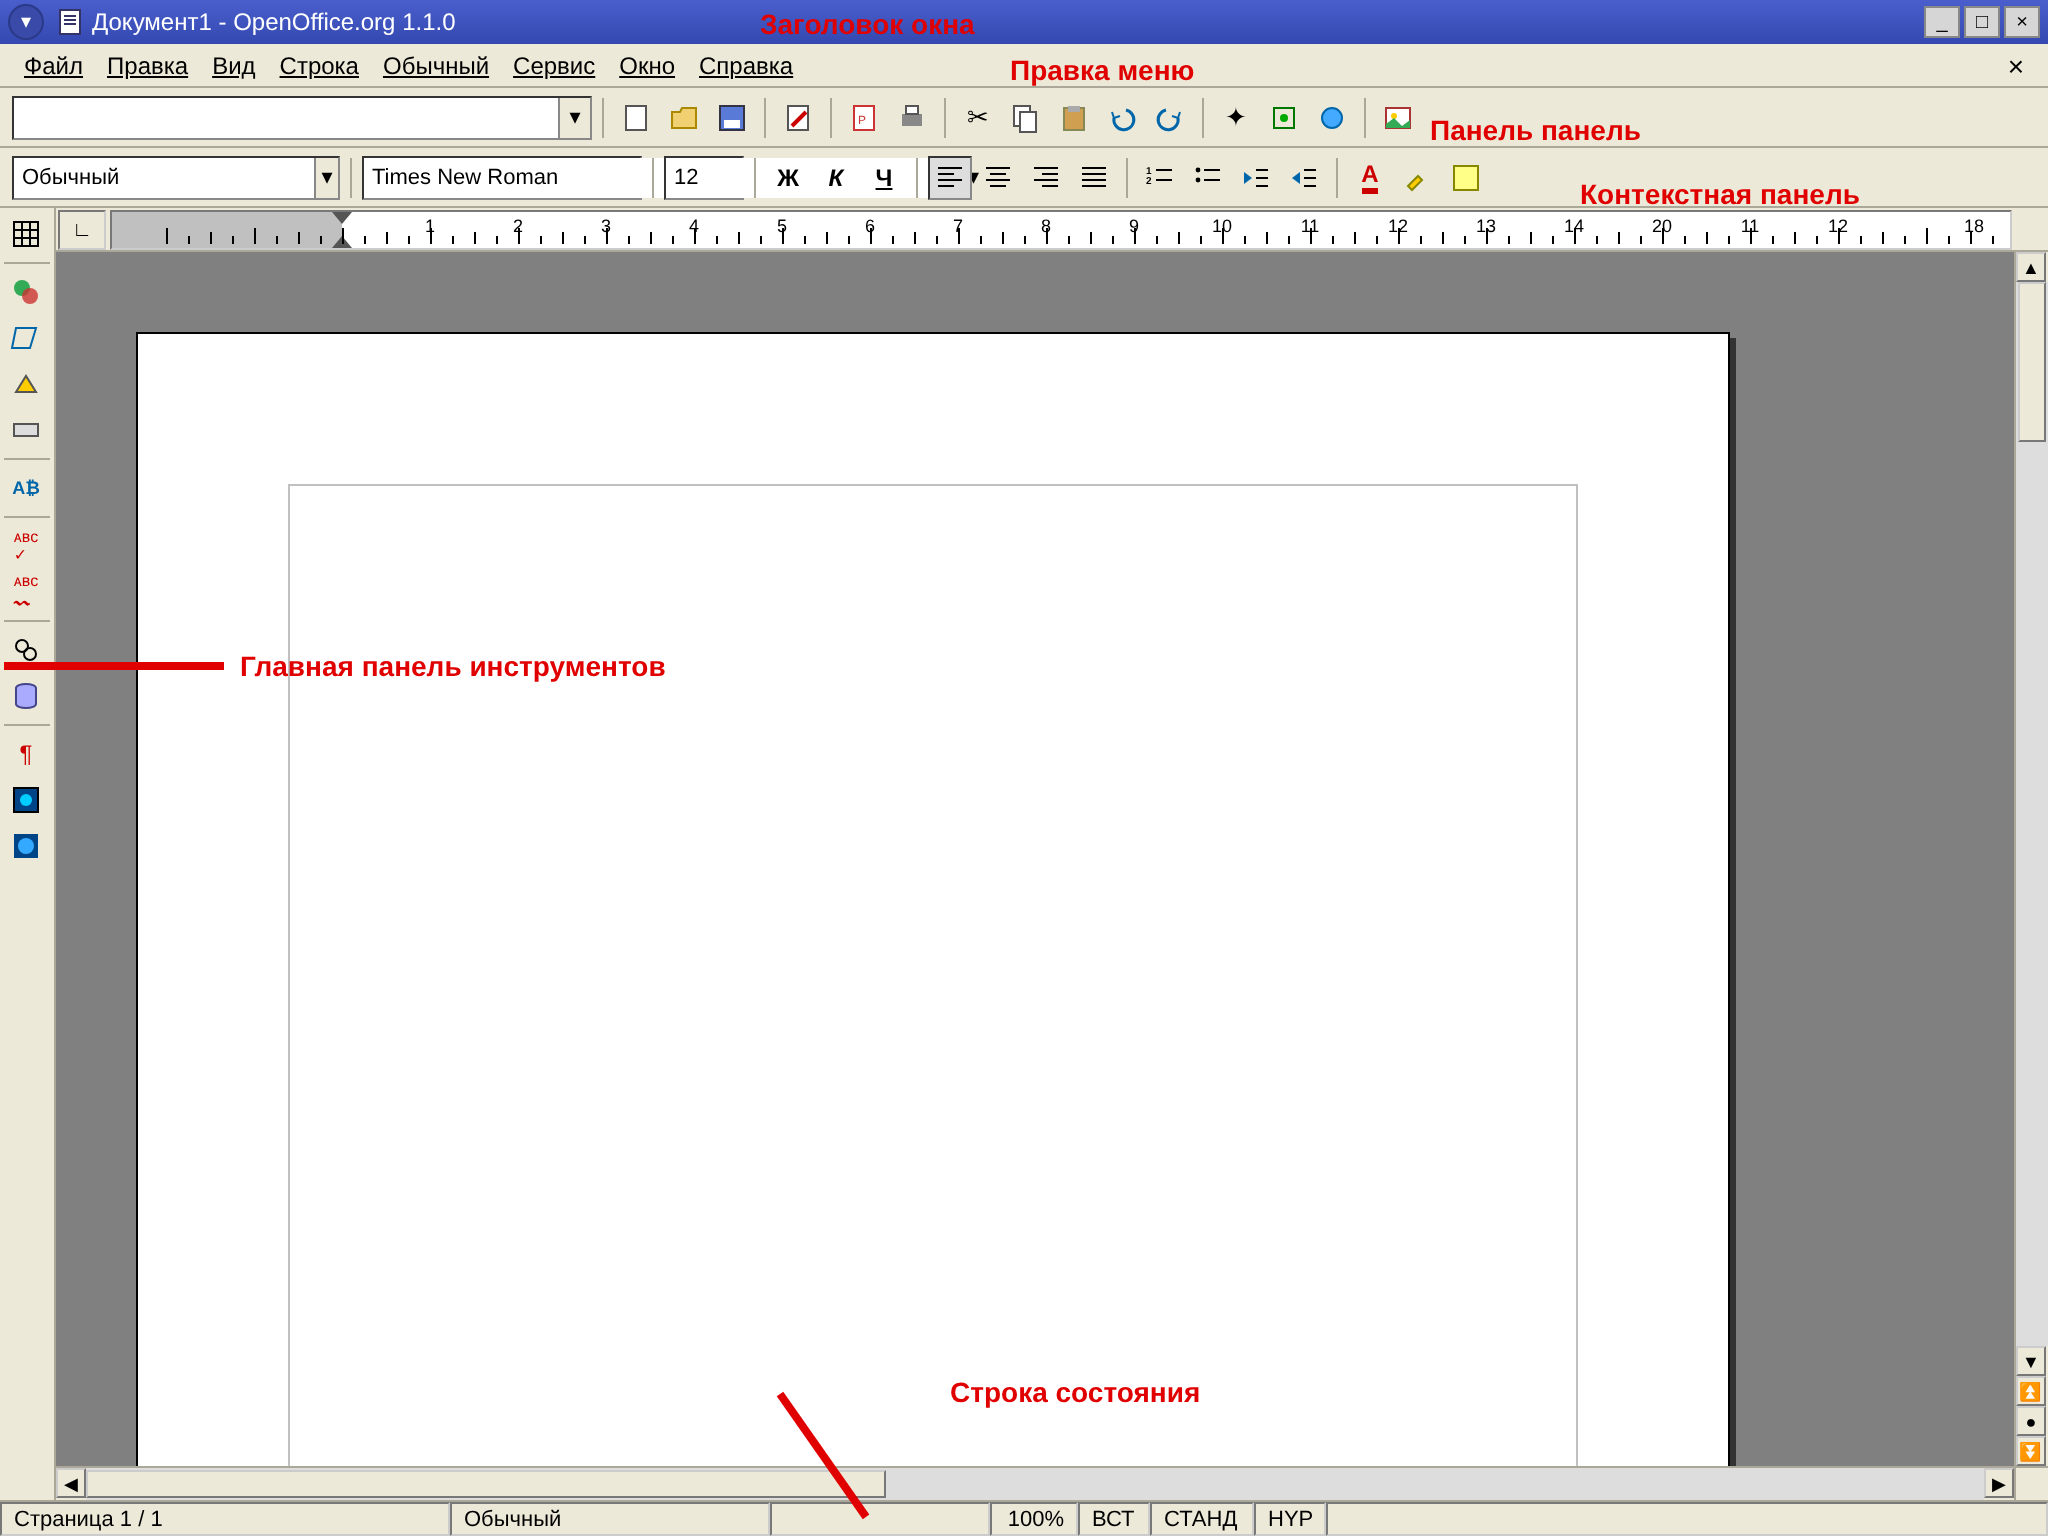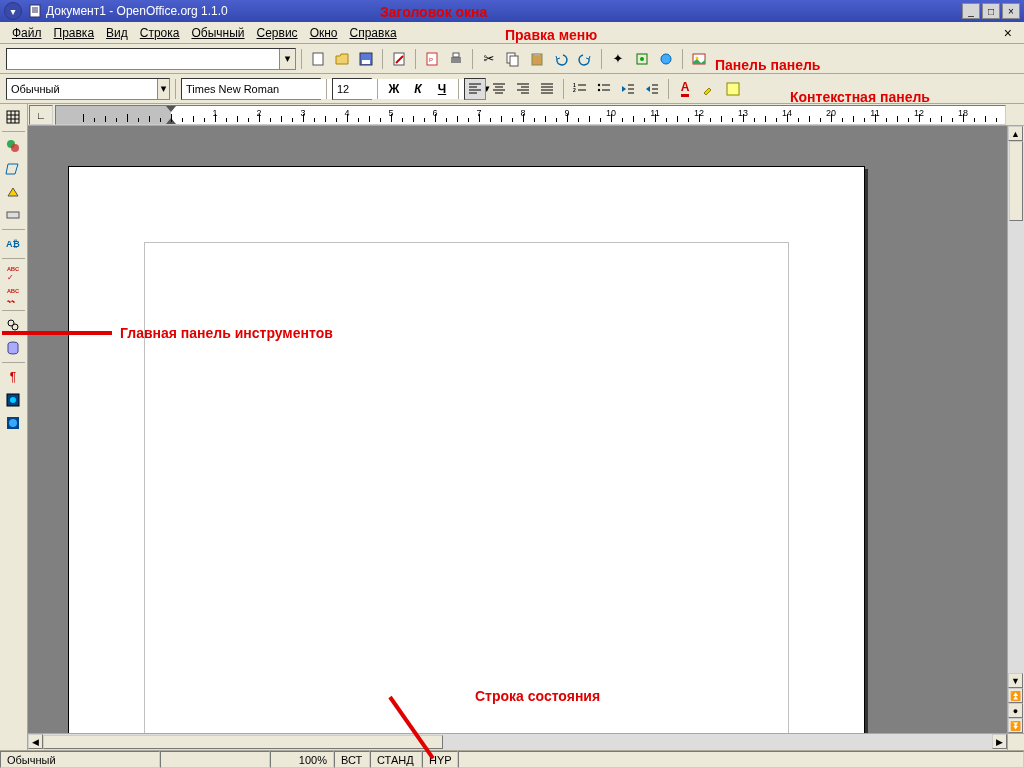--- a/index.html
+++ b/index.html
@@ -456,21 +456,21 @@
           <div class="ruler-num" style="left: 819px;">11</div>
           <div class="ruler-tick" style="left: 819px; height: 8px; top: 8px;"></div>
           <div class="ruler-tick" style="left: 830px; height: 4px; top: 12px;"></div>
           <div class="ruler-tick" style="left: 841px; height: 6px; top: 10px;"></div>
           <div class="ruler-tick" style="left: 852px; height: 4px; top: 12px;"></div>
           <div class="ruler-num" style="left: 863px;">12</div>
           <div class="ruler-tick" style="left: 863px; height: 8px; top: 8px;"></div>
           <div class="ruler-tick" style="left: 874px; height: 4px; top: 12px;"></div>
           <div class="ruler-tick" style="left: 885px; height: 6px; top: 10px;"></div>
           <div class="ruler-tick" style="left: 896px; height: 4px; top: 12px;"></div>
-          <div class="ruler-num" style="left: 907px;">18</div>
+          <div class="ruler-num" style="left: 931px;">18</div>
           <div class="ruler-tick" style="left: 907px; height: 8px; top: 8px;"></div>
           <div class="ruler-tick" style="left: 918px; height: 4px; top: 12px;"></div>
           <div class="ruler-tick" style="left: 929px; height: 6px; top: 10px;"></div>
           <div class="ruler-tick" style="left: 940px; height: 4px; top: 12px;"></div>
         </div>
     </div>
     <div class="canvas-wrap">
       <div class="canvas-bg">
         <div class="page">
           <div class="page-inner"></div>
@@ -492,23 +492,24 @@
             <div class="thumb"></div>
           </div>
         <div class="sbtn">▶</div>
       </div>
       <div class="corner"></div>
     </div>
   </div>
 </div>
 
 <div class="statusbar">
+  <div class="cell" style="width:225px">Страница  1 / 1</div>
   <div class="cell" style="width:160px">Обычный</div>
   <div class="cell" style="flex:0 0 110px"></div>
-  <div class="cell" style="width:64px;justify-content:flex-end">100%</div>
+  <div class="cell" style="width:44px;justify-content:flex-end">100%</div>
   <div class="cell" style="width:36px">ВСТ</div>
   <div class="cell" style="width:52px">СТАНД</div>
   <div class="cell" style="width:36px">HYP</div>
   <div class="cell" style="flex:1"></div>
 </div>
 
 <div class="annotation" style="top:4px;left:380px">Заголовок окна</div>
 <div class="annotation" style="top:27px;left:505px">Правка меню</div>
 <div class="annotation" style="top:57px;left:715px">Панель панель</div>
 <div class="annotation" style="top:89px;left:790px">Контекстная панель</div>

